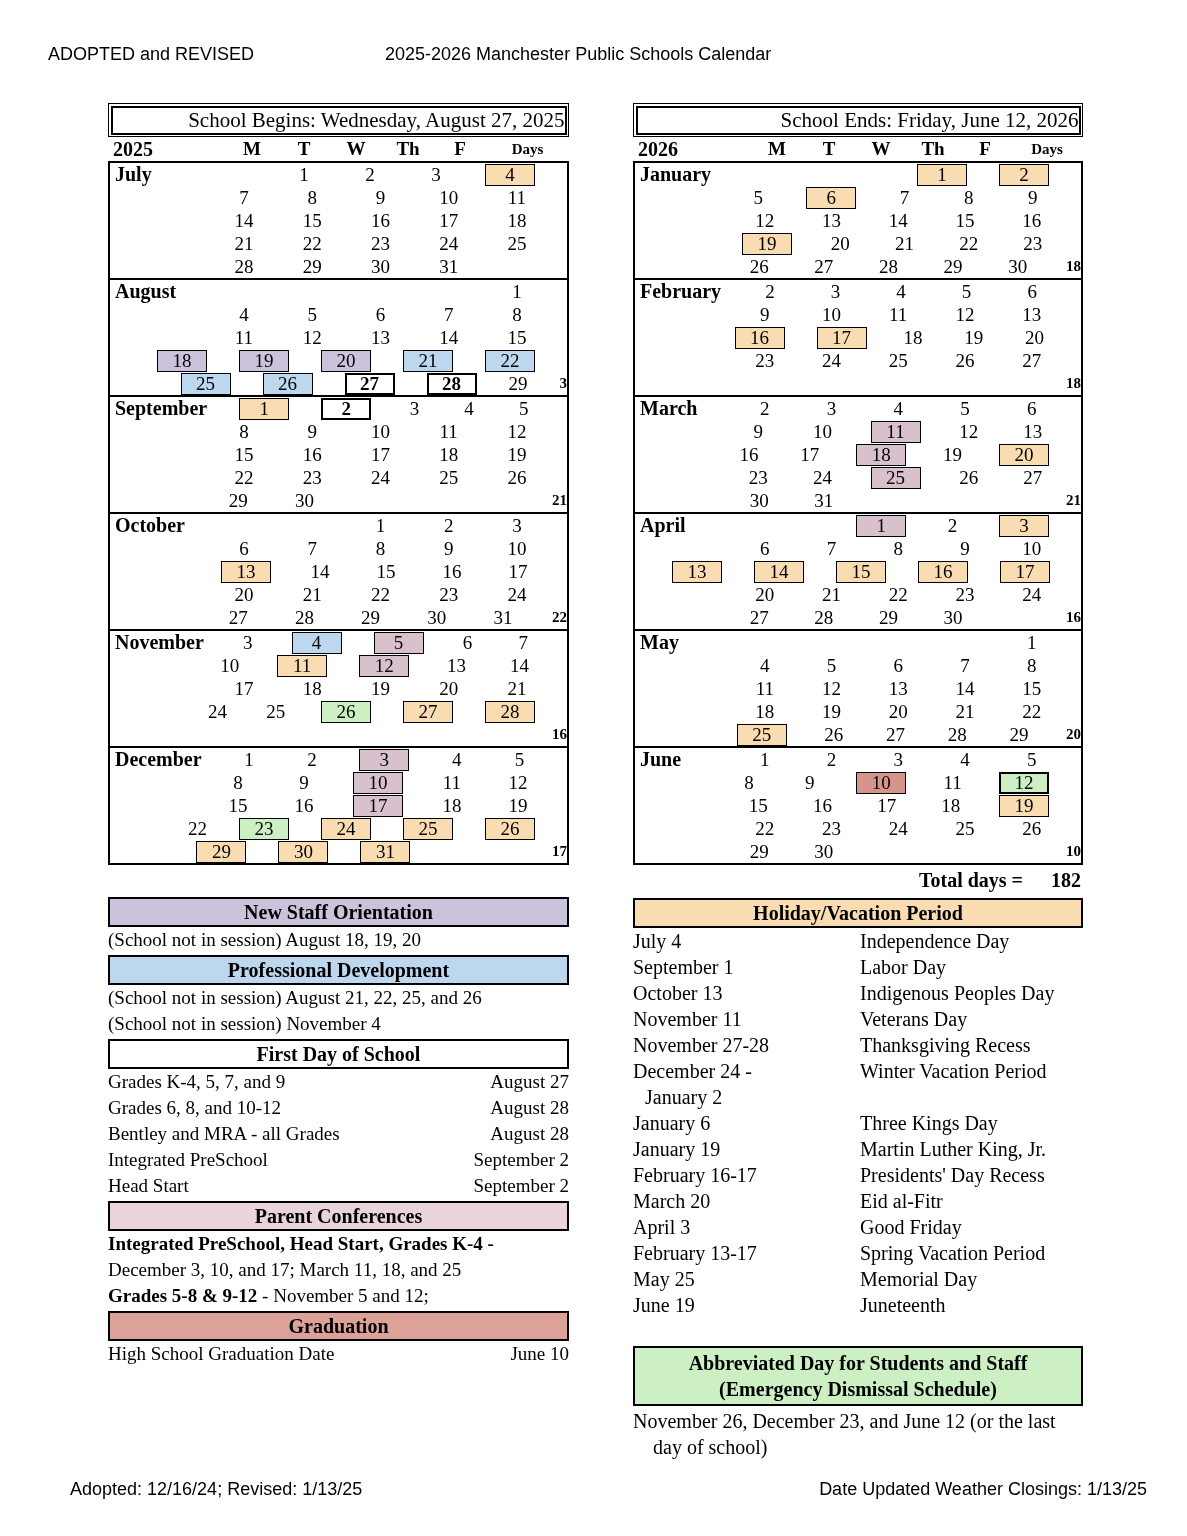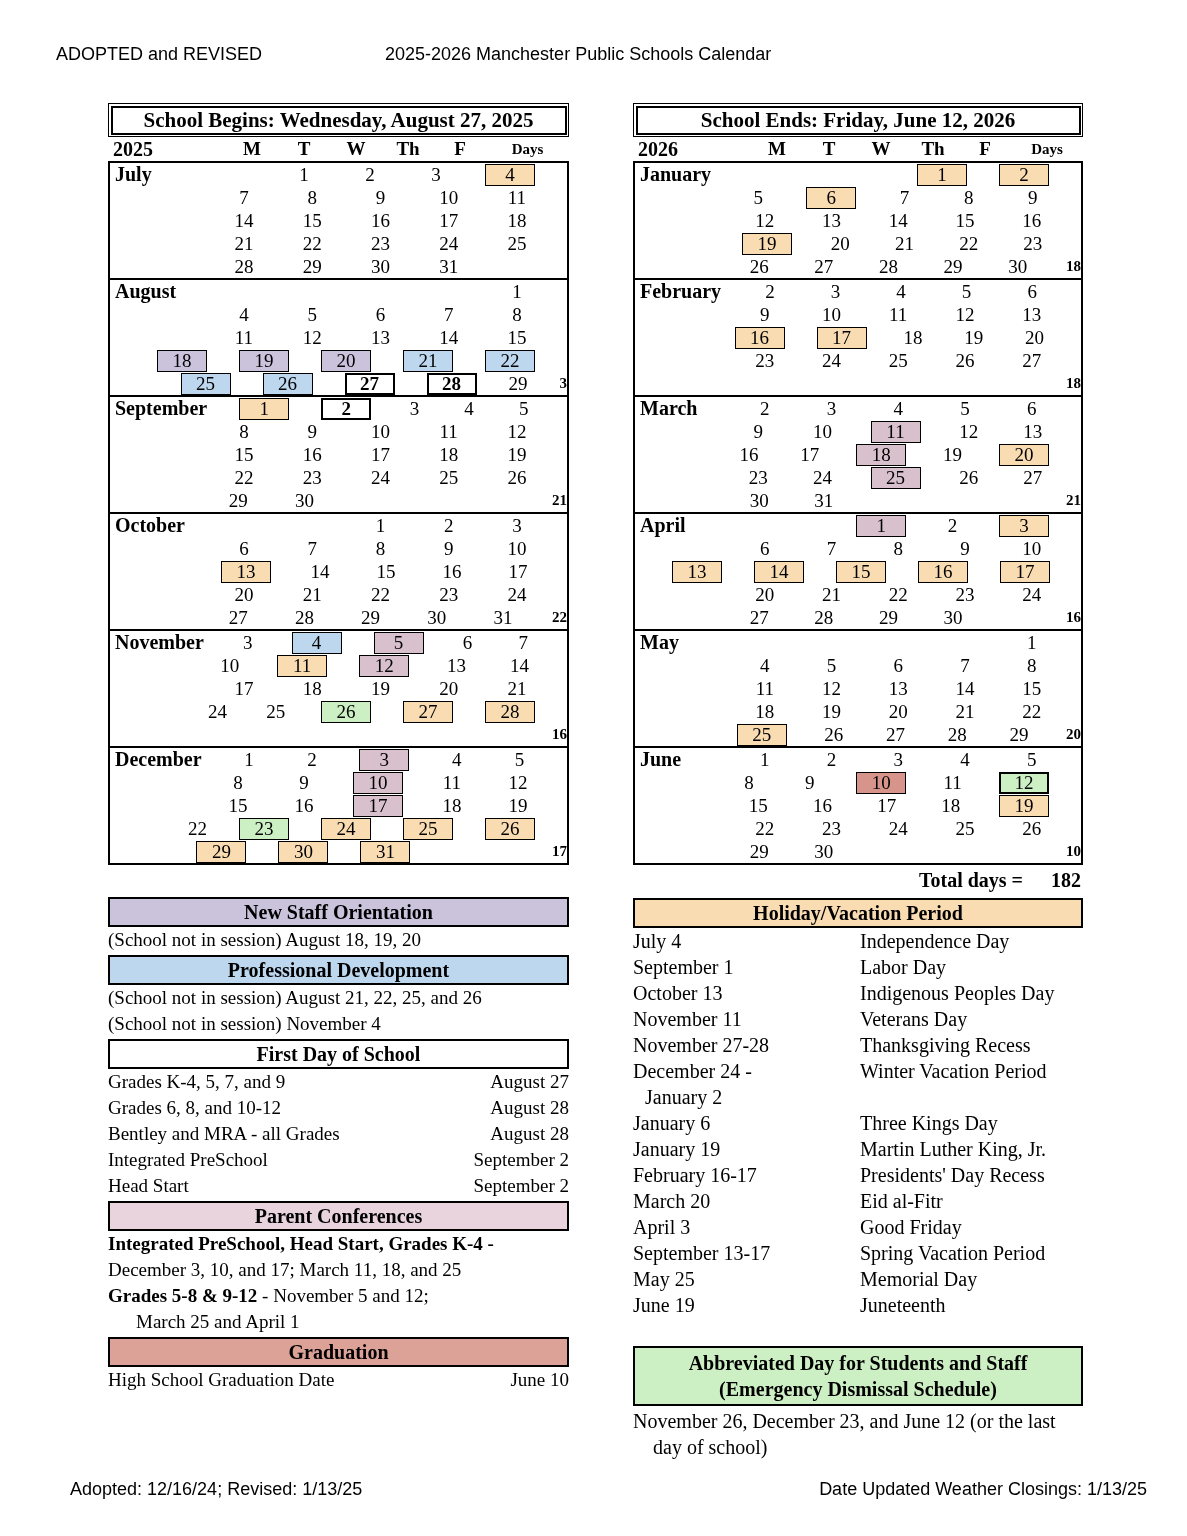--- a/index.html
+++ b/index.html
@@ -1,30 +1,30 @@
 <!DOCTYPE html>
 <html style="--c-orange: #FADCB3; --c-blue: #BDD7EE; --c-lavender: #CBC2DC; --c-mauve: #D8C0CC; --c-mauve_light: #E9D3DC; --c-green: #CDEFC4; --c-salmon: #DDA297; --c-salmon_dark: #D6948A; --c-white: #FFFFFF;"><head>
 <meta charset="utf-8">
 <style>
   html,body{margin:0;padding:0;background:#fff;}
   body{width:1187px;height:1536px;position:relative;font-family:"Liberation Serif","DejaVu Serif",serif;color:#000;overflow:hidden;}
 
   .sans{font-family:"Liberation Sans","DejaVu Sans",sans-serif;}
 
-  #top-left{position:absolute;left:56px;top:44px;font-size:18px;}
+  #top-left{position:absolute;left:48px;top:44px;font-size:18px;}
   #top-center{position:absolute;left:385px;top:44px;font-size:18px;}
   #footer-left{position:absolute;left:42px;top:1479px;font-size:18px;margin-left:28px;}
   #footer-right{position:absolute;right:40px;top:1479px;font-size:18px;}
 
   .col{position:absolute;top:103px;}
   #col-left{left:108px;width:461px;}
   #col-right{left:633px;width:450px;}
 
   .title-box{border:1.5px solid #000;padding:1.5px;}
-  .title-inner{border:2.5px solid #000;text-align:center;font-weight:bold;font-size:21px;height:25px;line-height:25px;}
+  .title-inner{border:2.5px solid #000;text-align:right;font-weight:normal;font-size:21px;height:25px;line-height:25px;}
 
   .year-row{display:flex;align-items:center;height:24px;font-weight:bold;}
   .yr{font-size:20px;}
   .hd{font-weight:bold;font-size:20px;}
   .hd-days{font-size:15px;font-weight:bold;}
 
   .cal{border:2.5px solid #000;}
   .month{border-bottom:2.5px solid #000;}
   .month:last-child{border-bottom:none;}
   .mrow{display:flex;align-items:center;height:23px;gap:32px;}
@@ -461,23 +461,20 @@
       <div class="sec-h" style="background: var(--c-mauve_light);">Parent Conferences</div>
       <div class="lrow">
         <span class="lt bold">Integrated PreSchool, Head Start, Grades K-4 -</span>
       </div>
       <div class="lrow">
         <span class="lt">December 3, 10, and 17; March 11, 18, and 25</span>
       </div>
       <div class="lrow">
         <span class="lt"><span class="bold">Grades 5-8 &amp; 9-12</span> - November 5 and 12;</span>
       </div>
-      <div class="lrow">
-        <span class="lt indent">March 25 and April 1</span>
-      </div>
       <div class="sec-h" style="background: var(--c-salmon);">Graduation</div>
       <div class="lrow">
         <span class="lt">High School Graduation Date</span>
         <span class="rt">June 10</span>
       </div>
     </div>
 </div>
 
 <div class="col" id="col-right">
   <div class="title-box">
@@ -868,21 +865,21 @@
         </div>
         <div class="hrow">
           <span class="h-date">March 20</span>
           <span class="h-name">Eid al-Fitr</span>
         </div>
         <div class="hrow">
           <span class="h-date">April 3</span>
           <span class="h-name">Good Friday</span>
         </div>
         <div class="hrow">
-          <span class="h-date">September 13-17</span>
+          <span class="h-date">February 13-17</span>
           <span class="h-name">Spring Vacation Period</span>
         </div>
         <div class="hrow">
           <span class="h-date">May 25</span>
           <span class="h-name">Memorial Day</span>
         </div>
         <div class="hrow">
           <span class="h-date">June 19</span>
           <span class="h-name">Juneteenth</span>
         </div>

